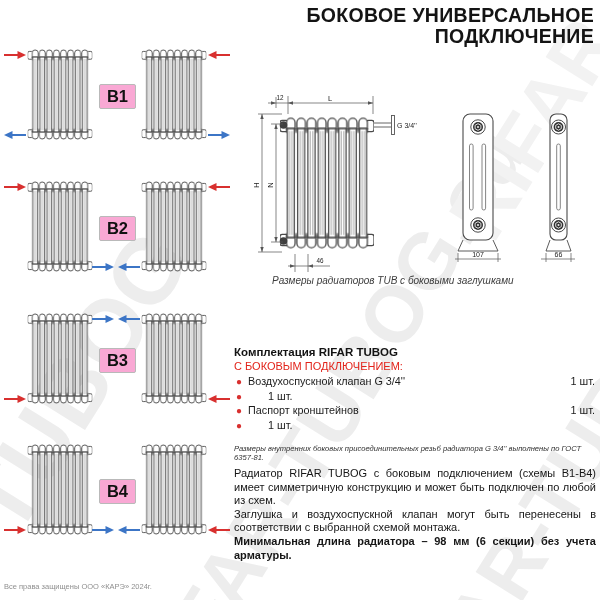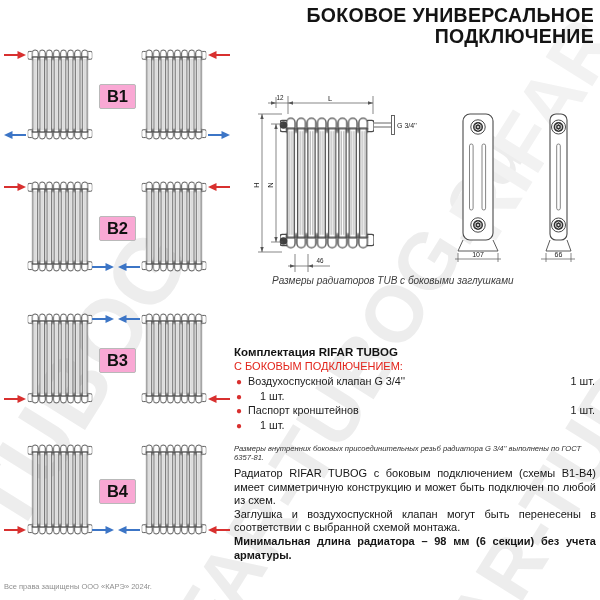--- a/index.html
+++ b/index.html
@@ -32,21 +32,21 @@
   .sideN{position:absolute;left:541px;top:112px;z-index:1;}
   .dimtext{font-family:"Liberation Sans",sans-serif;fill:#222;}
   .caption{position:absolute;left:272px;top:275px;font-size:10px;font-style:italic;color:#3d3d3d;z-index:1;}
   
   .kit{position:absolute;left:234px;top:346px;width:361px;z-index:1;}
   .kit-h1{font-size:11.5px;font-weight:bold;color:#131313;}
   .kit-h2{font-size:11px;font-weight:normal;color:#e2231a;margin-top:2px;}
   .kit-row{display:flex;align-items:baseline;font-size:10.8px;color:#1c1c1c;margin-top:2.8px;}
   .blt{color:#d8302f;margin:0 6px 0 2px;font-size:10px;}
   .lbl{flex:1;}
-  .qty{margin-left:12px;}
+  .qty{margin-left:20px;}
   .note{position:absolute;left:234px;top:444px;width:362px;font-size:7.6px;font-style:italic;
         color:#2e2e2e;z-index:1;}
   .paras{position:absolute;left:234px;top:467px;width:362px;font-size:11px;line-height:13.6px;
          color:#161616;text-align:justify;z-index:1;}
   .paras p{margin:0;}
   .p3{font-weight:bold;}
   .footer{position:absolute;left:4px;top:582px;font-size:7.5px;color:#8f8f8f;z-index:1;}
 </style>
 </head>
 <body>

